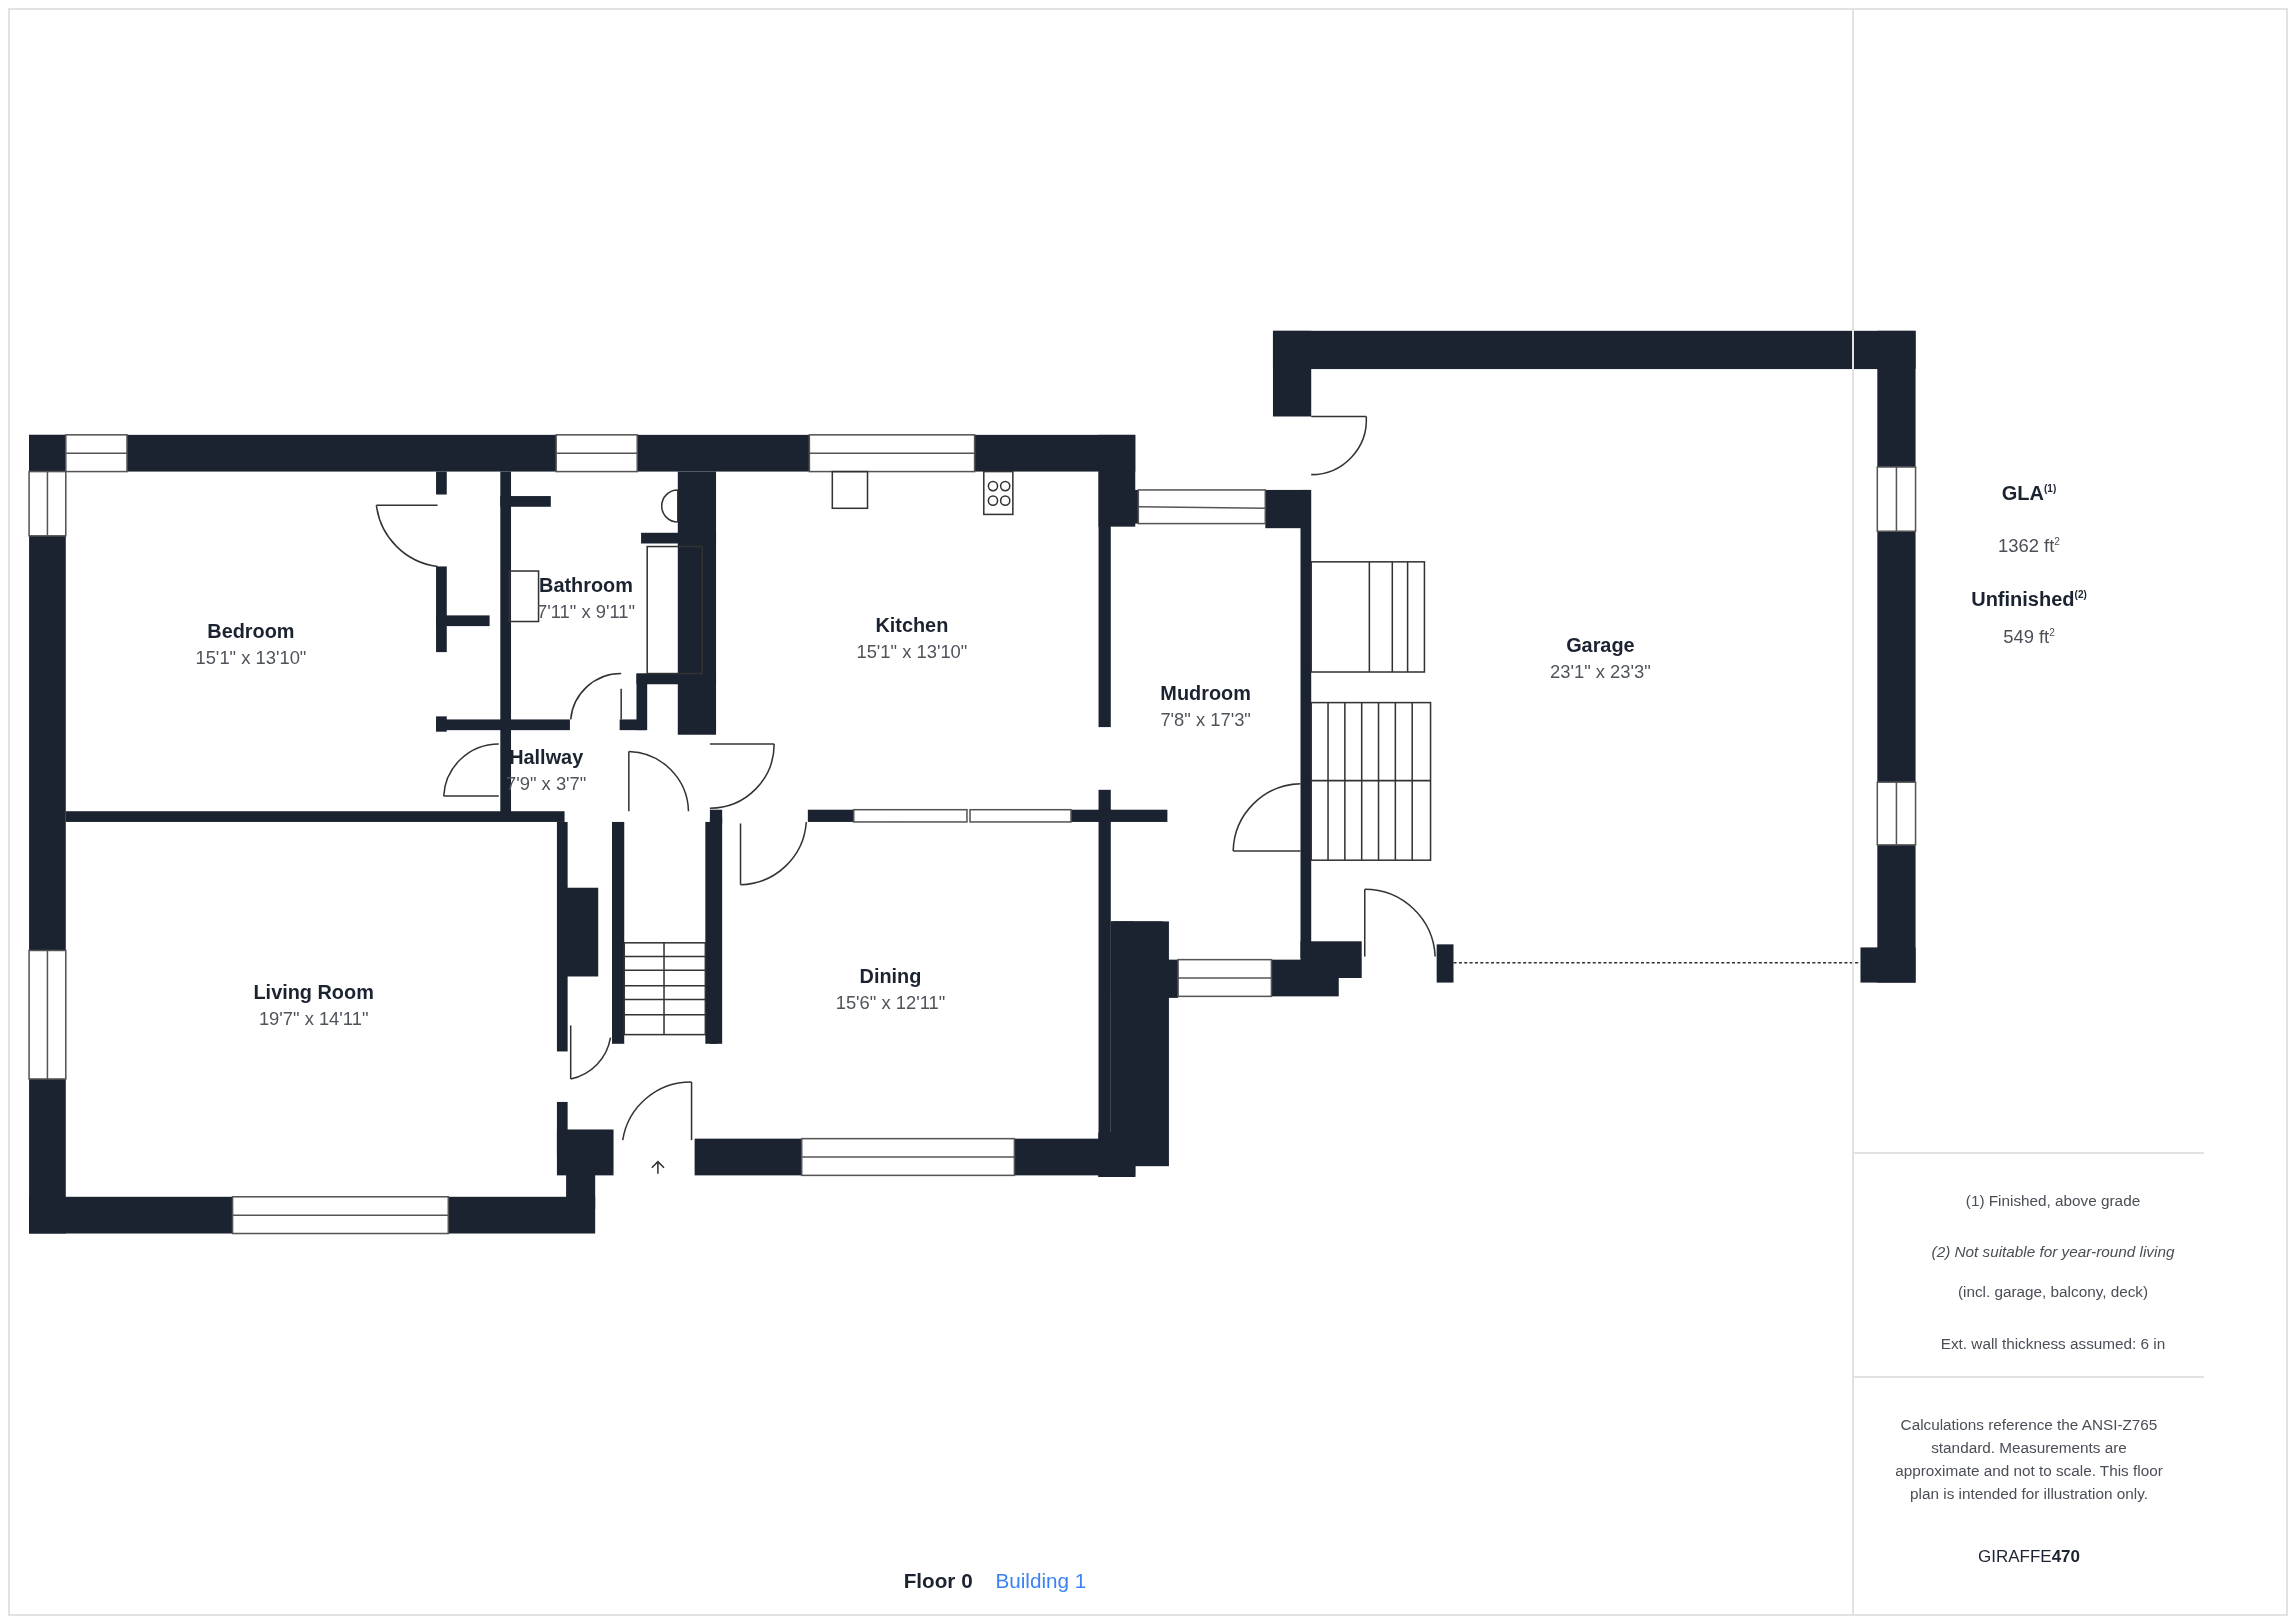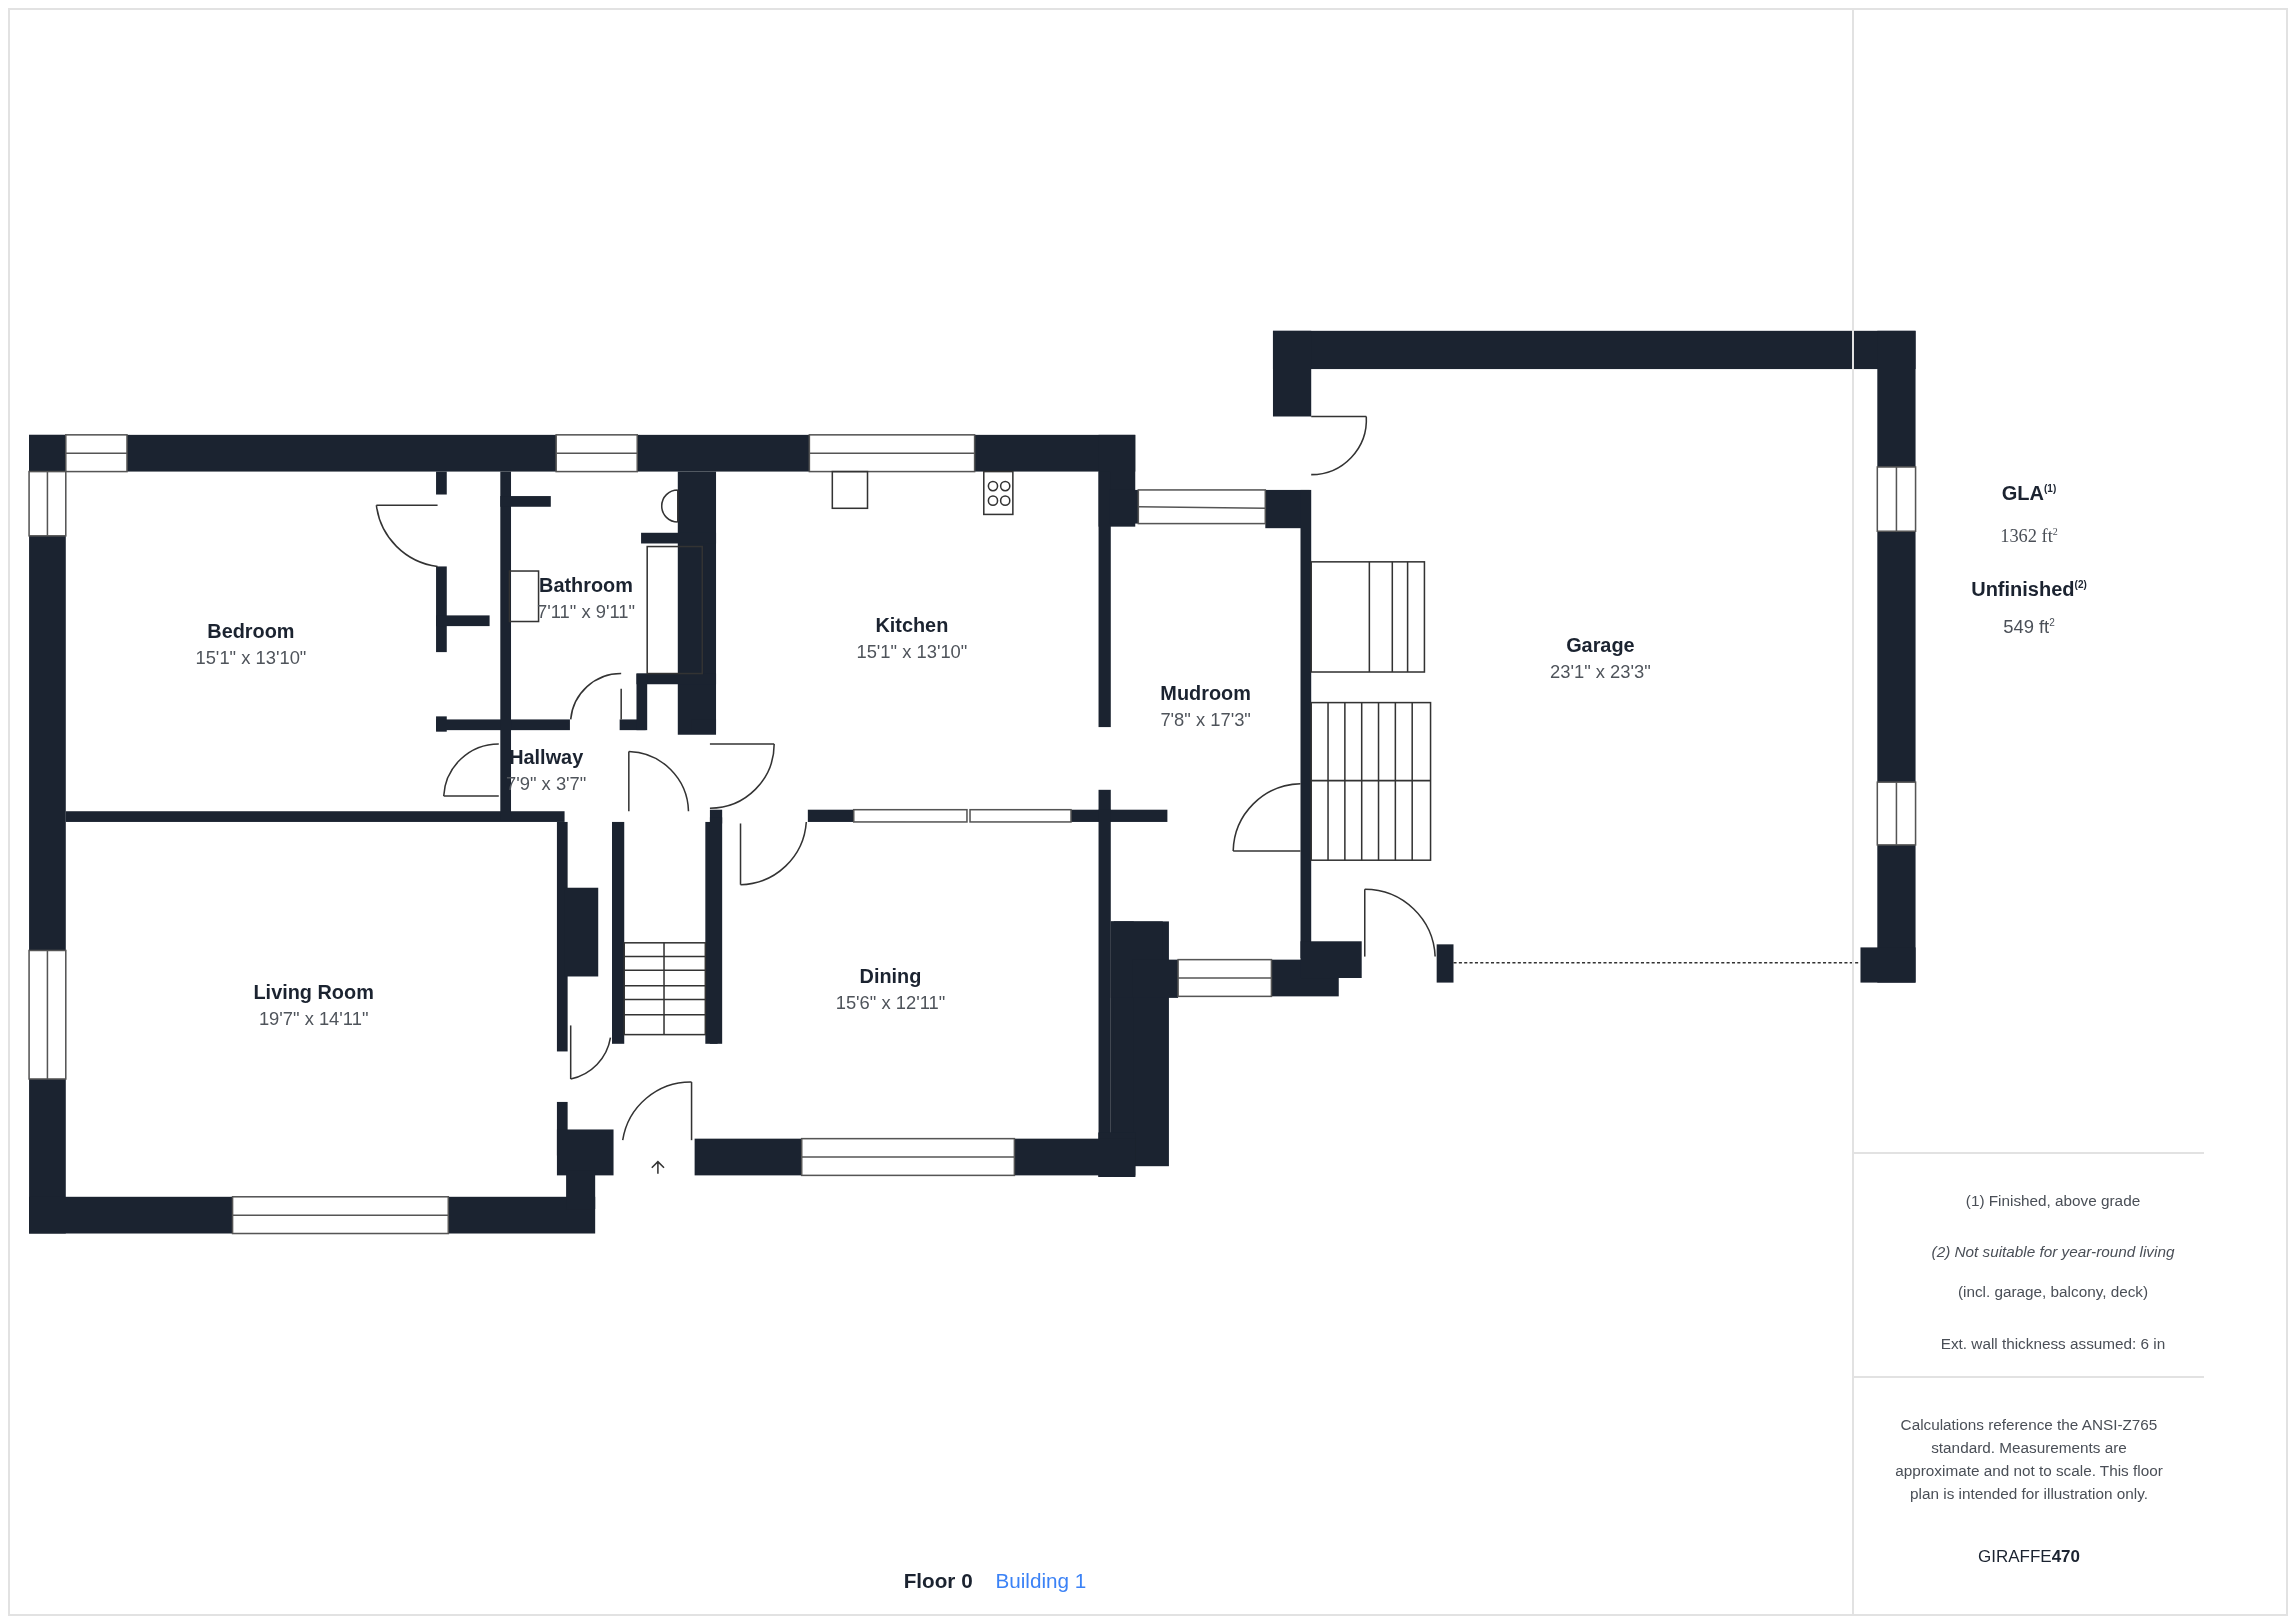--- a/index.html
+++ b/index.html
@@ -206,21 +206,21 @@
     <text class="room-name" x="410" y="1306">Living Room</text>
     <text class="room-dim" x="410" y="1340">19'7" x 14'11"</text>
     <text class="room-name" x="1164" y="1284">Dining</text>
     <text class="room-dim" x="1164" y="1318">15'6" x 12'11"</text>
   </g>
 </svg>
 
 <div class="side">
   <div class="sec" style="top:474px;">
     <div class="hd"><span>GLA</span><sup>(1)</sup></div>
-    <div class="val" style="margin-top:21px;margin-bottom:31px;font-family:Liberation Serif, serif;"><span>1362 ft</span><sup>2</sup></div>
+    <div class="val" style="margin-top:30px;margin-bottom:31px;"><span>1362 ft</span><sup>2</sup></div>
     <div class="hd"><span>Unfinished</span><sup>(2)</sup></div>
     <div class="val" style="margin-top:15.3px;"><span>549 ft</span><sup>2</sup></div>
   </div>
   <div class="divider" style="top:1144px;"></div>
   <div class="sec" style="top:1181px;padding-left:24px;">
     <div class="note">(1) Finished, above grade</div>
     <div class="note" style="margin-bottom:16px;font-style:italic;">(2) Not suitable for year-round living</div>
     <div class="note">(incl. garage, balcony, deck)</div>
     <div class="note">Ext. wall thickness assumed: 6 in</div>
   </div>

